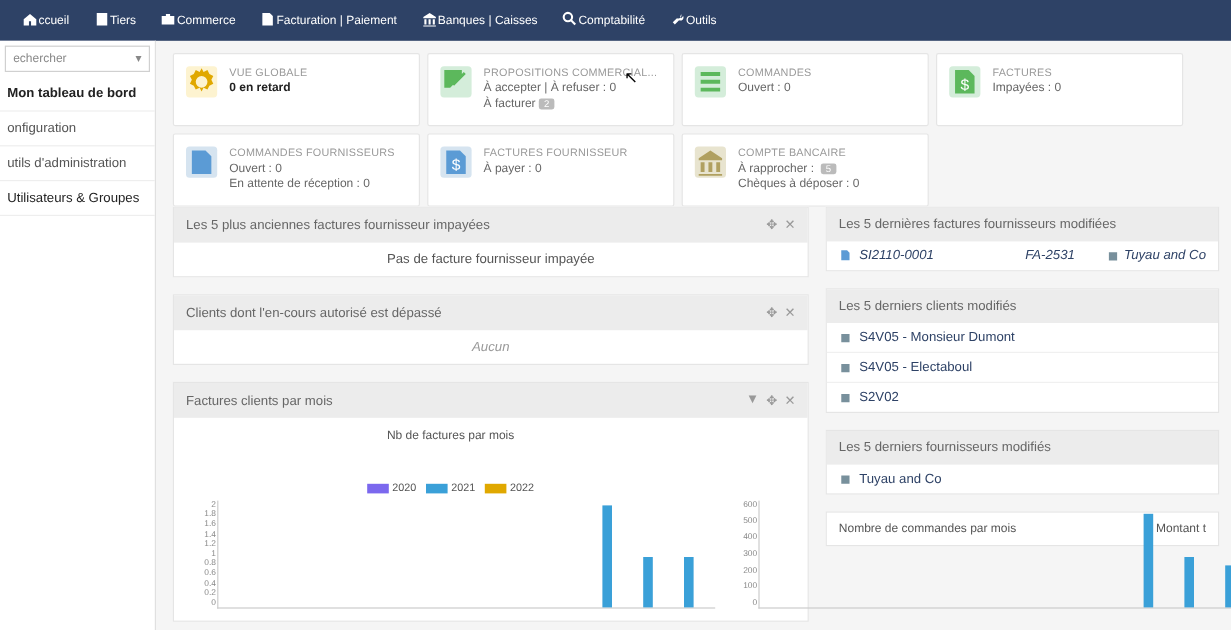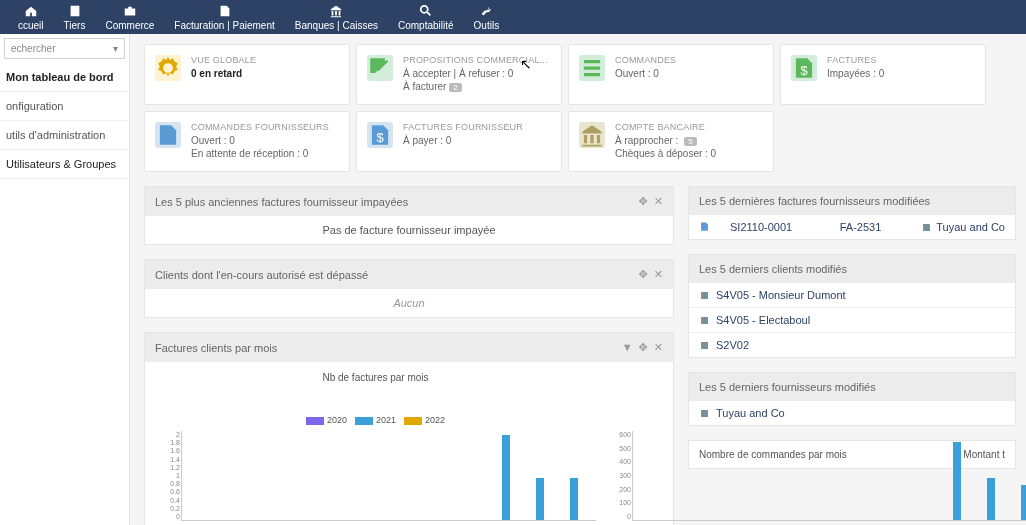--- a/index.html
+++ b/index.html
@@ -1,35 +1,35 @@
 <!DOCTYPE html>
 <html><head>
 <meta charset="utf-8">
 <style>
 * { margin:0; padding:0; box-sizing:border-box; font-family:Arial,Helvetica,sans-serif; }
 body { background:#f5f5f5; width:1026px; height:525px; overflow:hidden; position:relative; }
 
 
 .topnav { background:#2e4266; height:34px; display:flex; padding-left:8px; }
-.topnav-item { color:#fff; font-size:10px; display:flex; flex-direction:column; align-items:center; justify-content:center; padding:0 10px; cursor:pointer; }
+.topnav-item { color:#fff; font-size:10px; display:flex; flex-direction:row; align-items:center; justify-content:center; padding:0 10px; cursor:pointer; }
 .topnav-item svg { width:14px; height:14px; margin-bottom:2px; }
 
 .layout { display:flex; height:calc(100% - 34px); }
 
 
 .sidebar { width:130px; background:#fff; border-right:1px solid #e0e0e0; font-size:11px; }
 .search-box { border:1px solid #d0d0d0; margin:4px; padding:4px 6px; display:flex; align-items:center; justify-content:space-between; color:#888; font-size:10px; }
 .sidebar-item { padding:8px 6px; border-bottom:1px solid #eee; color:#555; cursor:pointer; }
 .sidebar-item.sel { font-weight:bold; color:#222; }
 .sidebar-item.bold { font-weight:normal; color:#222; }
 
 .main { flex:1; overflow:auto; padding:10px 10px 10px 14px; }
 
 
-.cards { display:flex; flex-wrap:wrap; gap:6px; margin-bottom:14px; }
+.cards { display:flex; flex-wrap:wrap; gap:6px; }
 .card { background:#fff; border:1px solid #e5e5e5; border-radius:2px; display:flex; padding:10px 10px; width:206px; min-height:50px; }
 .card-icon { width:26px; height:26px; border-radius:3px; display:flex; align-items:center; justify-content:center; margin-right:10px; flex-shrink:0; }
 .card-body { font-size:10px; color:#666; }
 .card-title { text-transform:uppercase; font-size:9px; color:#999; margin-bottom:3px; letter-spacing:0.2px; }
 .card-line { font-size:10px; margin-bottom:2px; }
 .card-big { font-size:10px; font-weight:bold; color:#222; }
 .badge { background:#bbb; color:#fff; font-size:8px; padding:0 4px; border-radius:2px; margin-left:3px; }
 
 .cols { display:flex; gap:14px; }
 .col-left { flex:1; min-width:0; }
@@ -43,21 +43,21 @@
 .panel-row + .panel-row { border-top:1px solid #f0f0f0; }
 .panel-row svg { width:11px; height:11px; flex-shrink:0; }
 .charts-wrap { display:flex; gap:10px; padding:10px; }
 .chart { flex:1; }
 .chart-title { text-align:center; font-size:10px; color:#555; margin-bottom:4px; }
 .legend { display:flex; justify-content:center; gap:8px; font-size:9px; color:#555; margin-bottom:6px;margin-top:32px; }
 .lg-sw { width:18px; height:8px; display:inline-block; margin-right:3px; vertical-align:middle; }
 .chart-area { height:90px; border-left:1px solid #ccc; border-bottom:1px solid #ccc; position:relative; display:flex; align-items:flex-end; gap:2px; padding:0 4px; }
 .bar { width:8px; }
 .ylabels { position:absolute; left:-24px; top:0; height:100%; font-size:7px; color:#888; display:flex; flex-direction:column; justify-content:space-between; text-align:right; width:22px; }
-.supplier-row { display:flex; align-items:flex-start; gap:20px; }
+.supplier-row { display:flex; align-items:flex-start; gap:6px;font-style:italic; }
 .supplier-row span { color:#2e4266; }
 .muted-center { text-align:center; color:#999; font-style:italic; }
 .cursor { position:absolute; left:520px; top:56px; font-size:14px; pointer-events:none; }
 </style>
 </head>
 <body>
 
 <div class="topnav">
     <div class="topnav-item">
       <svg viewBox="0 0 16 16" fill="#fff">

